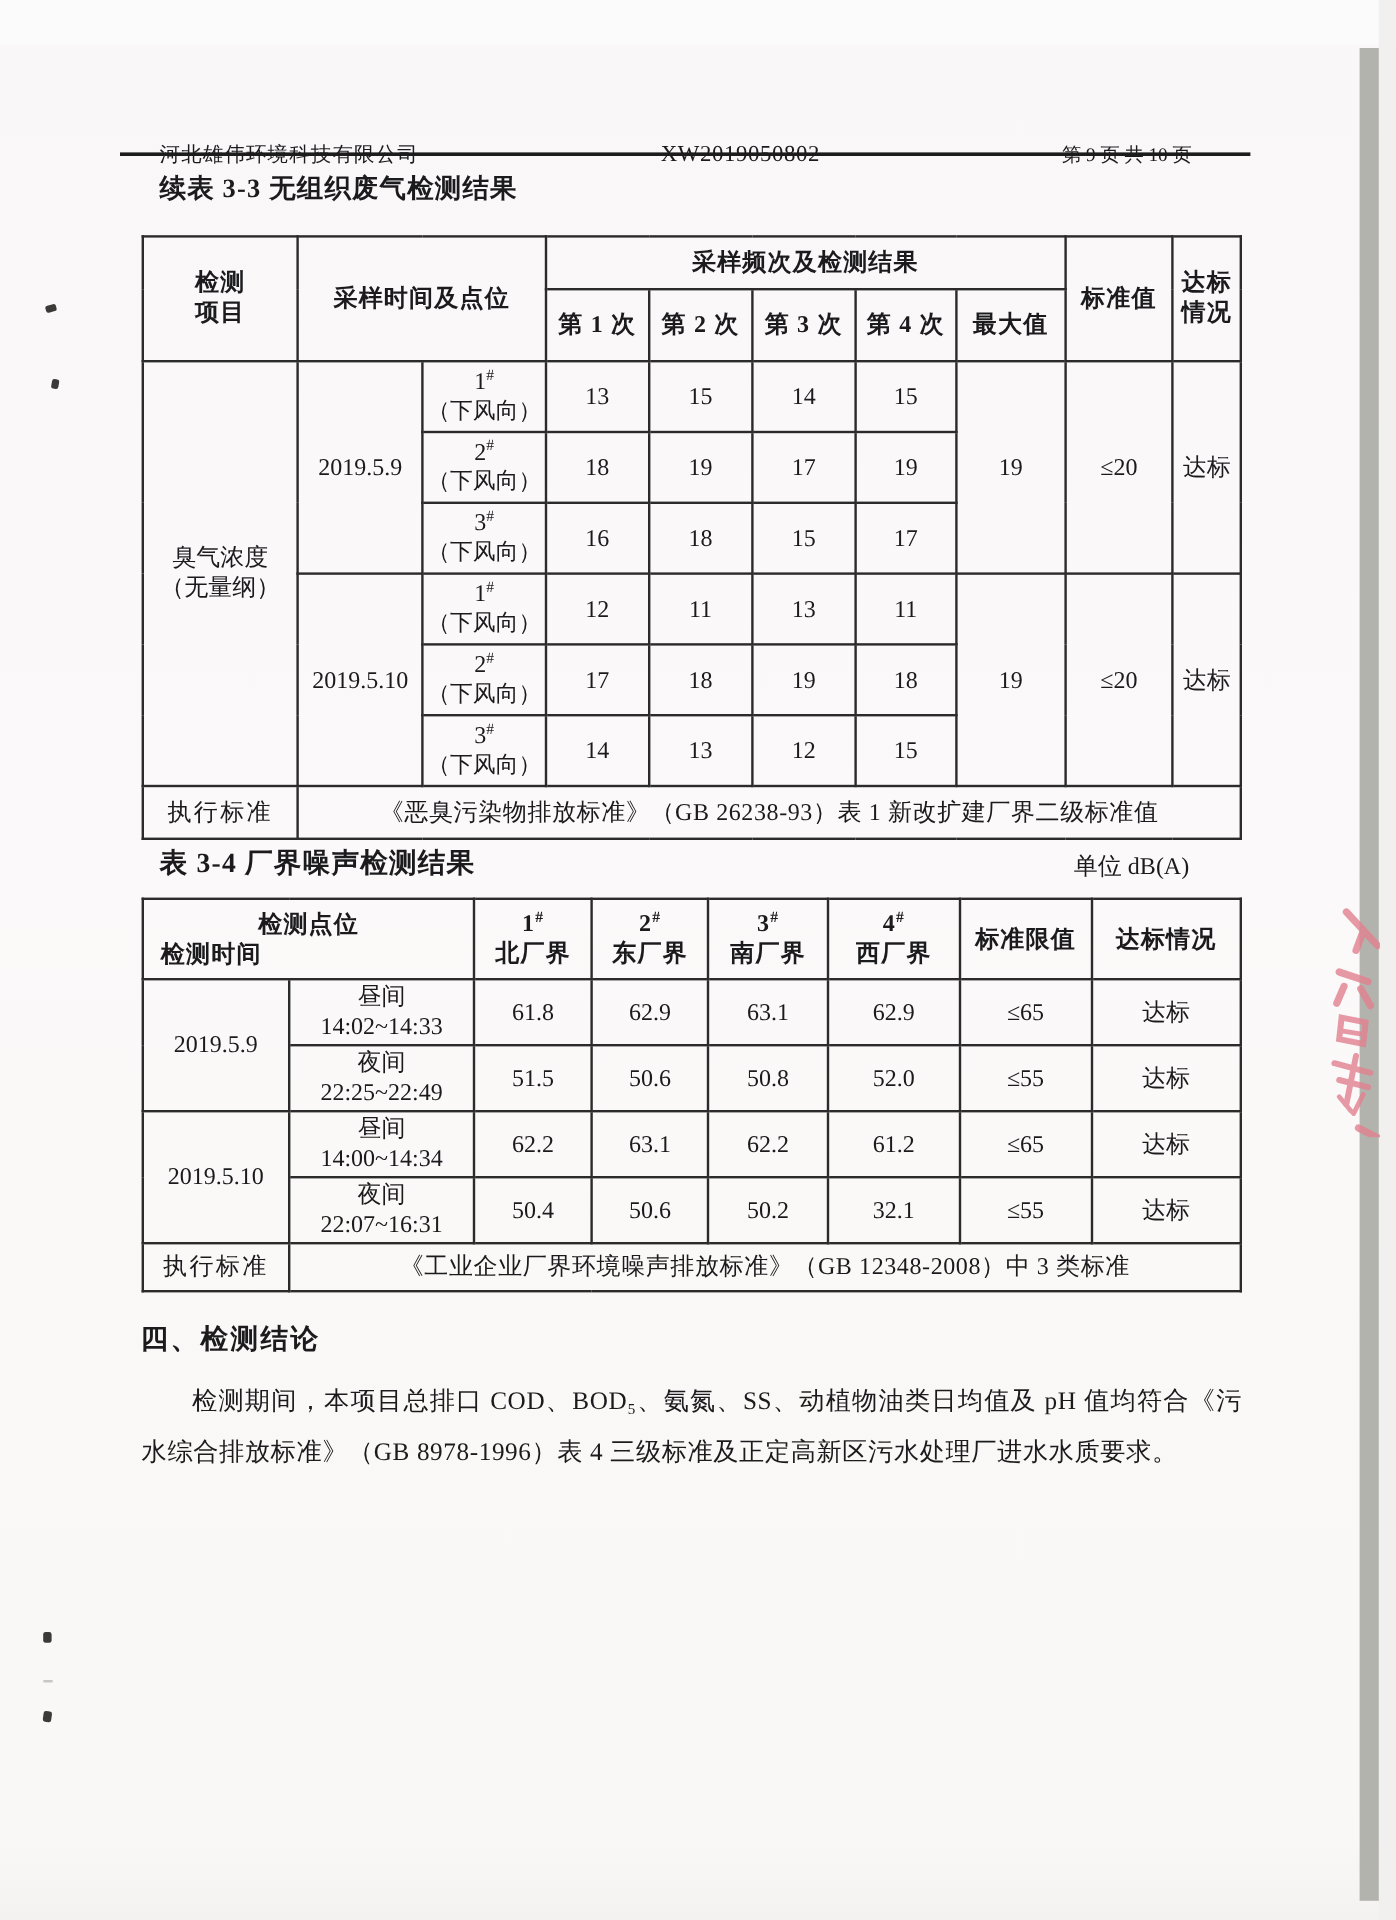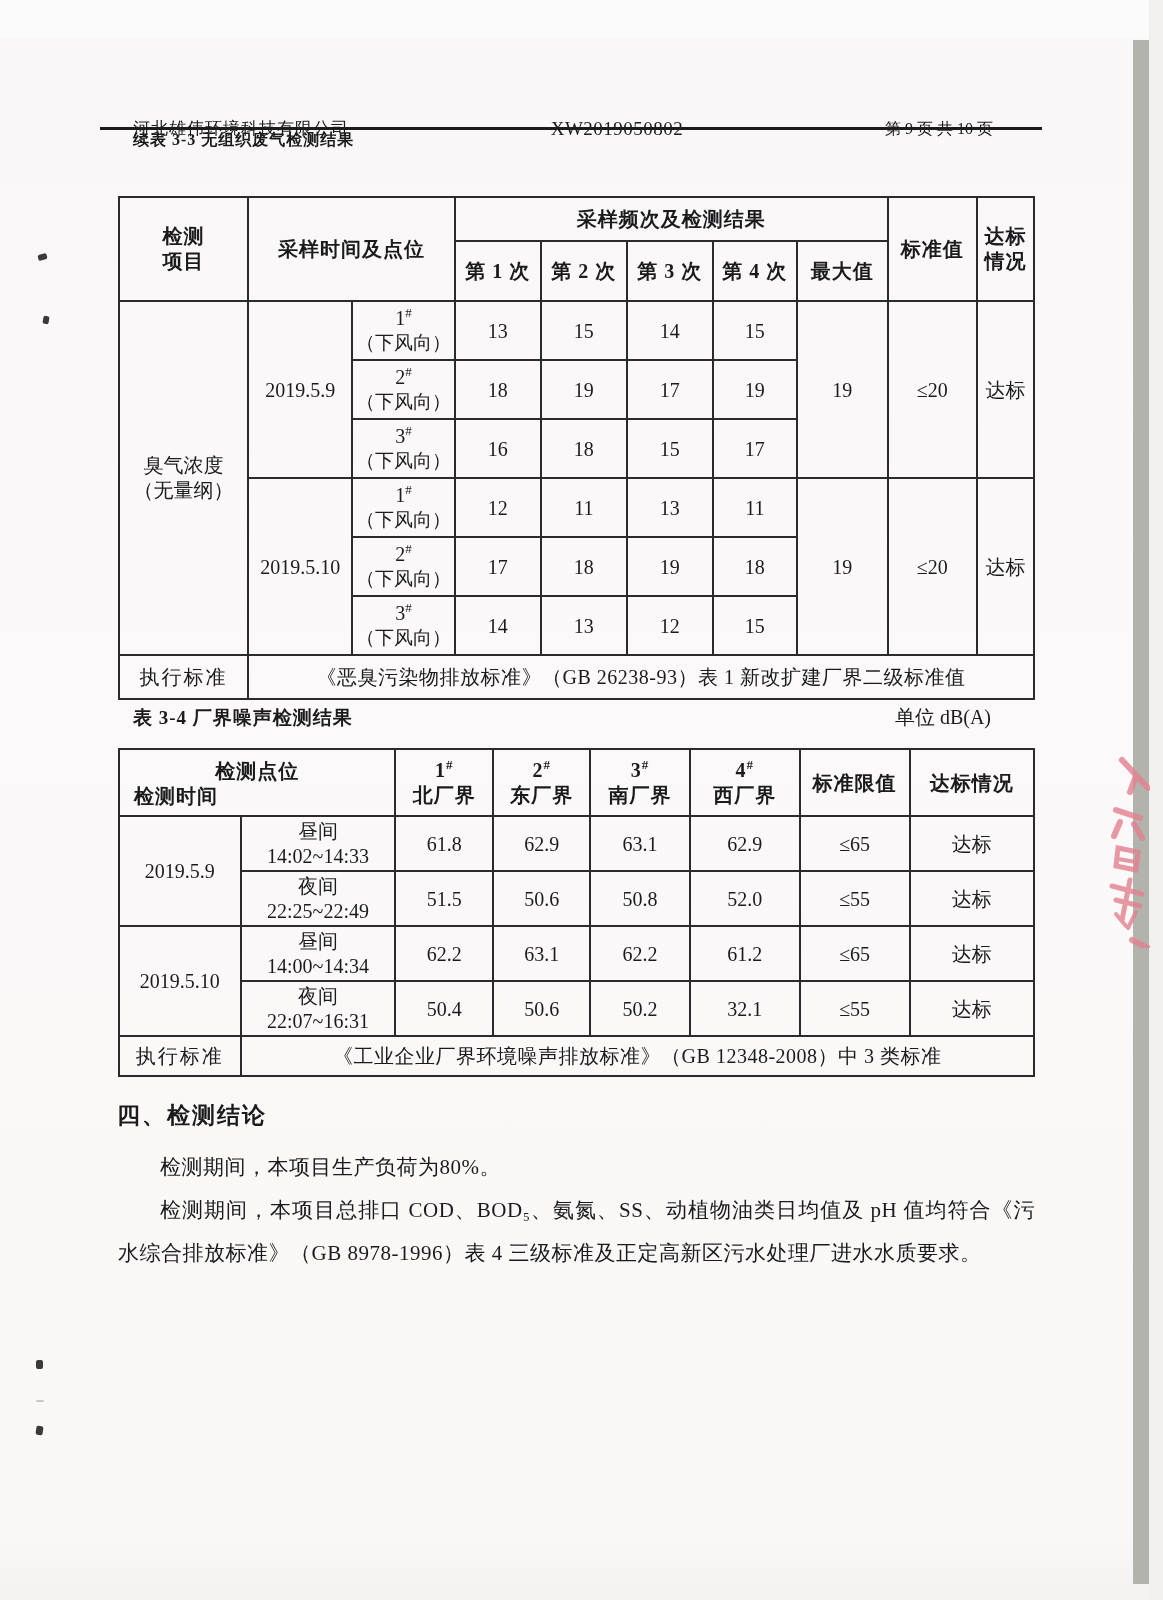--- a/index.html
+++ b/index.html
@@ -21,23 +21,23 @@
   .speck.s5{left:36px;top:1400px;width:8px;height:2px;background:#c9c6c4;}
   .stamp{position:absolute;left:1078px;top:748px;width:72px;height:200px;overflow:hidden;}
   
   .doc-header{position:absolute;left:133px;top:94px;width:860px;height:30px;
     display:flex;justify-content:space-between;align-items:flex-end;margin-top:16px;}
   .doc-header .company{font-size:17px;letter-spacing:1px;}
   .doc-header .report-no{font-size:19px;letter-spacing:.5px;}
   .doc-header .page-info{font-size:16px;}
   .header-rule{position:absolute;left:100px;top:127px;width:942px;height:3px;background:#1c1c1c;}
   
-  .t33-title{position:absolute;left:133px;top:130px;margin:0;font-size:16px;font-weight:700;letter-spacing:1px;}
+  .t33-title{position:absolute;left:133px;top:142px;margin:0;font-size:22px;font-weight:700;letter-spacing:1px;}
   .t34-caption{position:absolute;left:133px;top:704px;width:858px;display:flex;justify-content:space-between;align-items:flex-end;}
-  .t34-caption h2{margin:0;font-size:19px;font-weight:700;letter-spacing:1px;}
+  .t34-caption h2{margin:0;font-size:23px;font-weight:700;letter-spacing:1px;}
   .t34-caption .unit{font-size:20px;}
   
   table{border-collapse:collapse;table-layout:fixed;position:absolute;left:118px;width:917px;}
   .t33{top:196px;padding-left:48px;}
   .t34{top:748px;}
   td{border:2px solid #2b2b2b;text-align:center;vertical-align:middle;padding:0;font-size:20px;line-height:1.3;}
   .t33 tr.r-h1{height:44px;} .t33 tr.r-h2{height:60px;}
   .t33 tr.r-b{height:59px;} .t33 tr.r-x{height:44px;}
   .t34 tr.n-h{height:67px;} .t34 tr.n-b{height:55px;} .t34 tr.n-x{height:40px;}
   td.hd{font-weight:700;letter-spacing:1px;}
@@ -309,17 +309,16 @@
 
       <tr class="n-x">
         <td class="exec-label">执行标准</td>
         <td class="exec-value" colspan="7">《工业企业厂界环境噪声排放标准》（GB 12348-2008）中 3 类标准</td>
       </tr>
     </tbody>
   </table>
 
   <h2 class="concl-head">四、检测结论</h2>
   <div class="concl-body">
-    <p>检测期间，本项目生产负荷为80%。</p>
     <p>检测期间，本项目总排口 COD、BOD₅、氨氮、SS、动植物油类日均值及 pH 值均符合《污水综合排放标准》（GB 8978-1996）表 4 三级标准及正定高新区污水处理厂进水水质要求。</p>
   </div>
 
 </div>
 
 </body></html>

